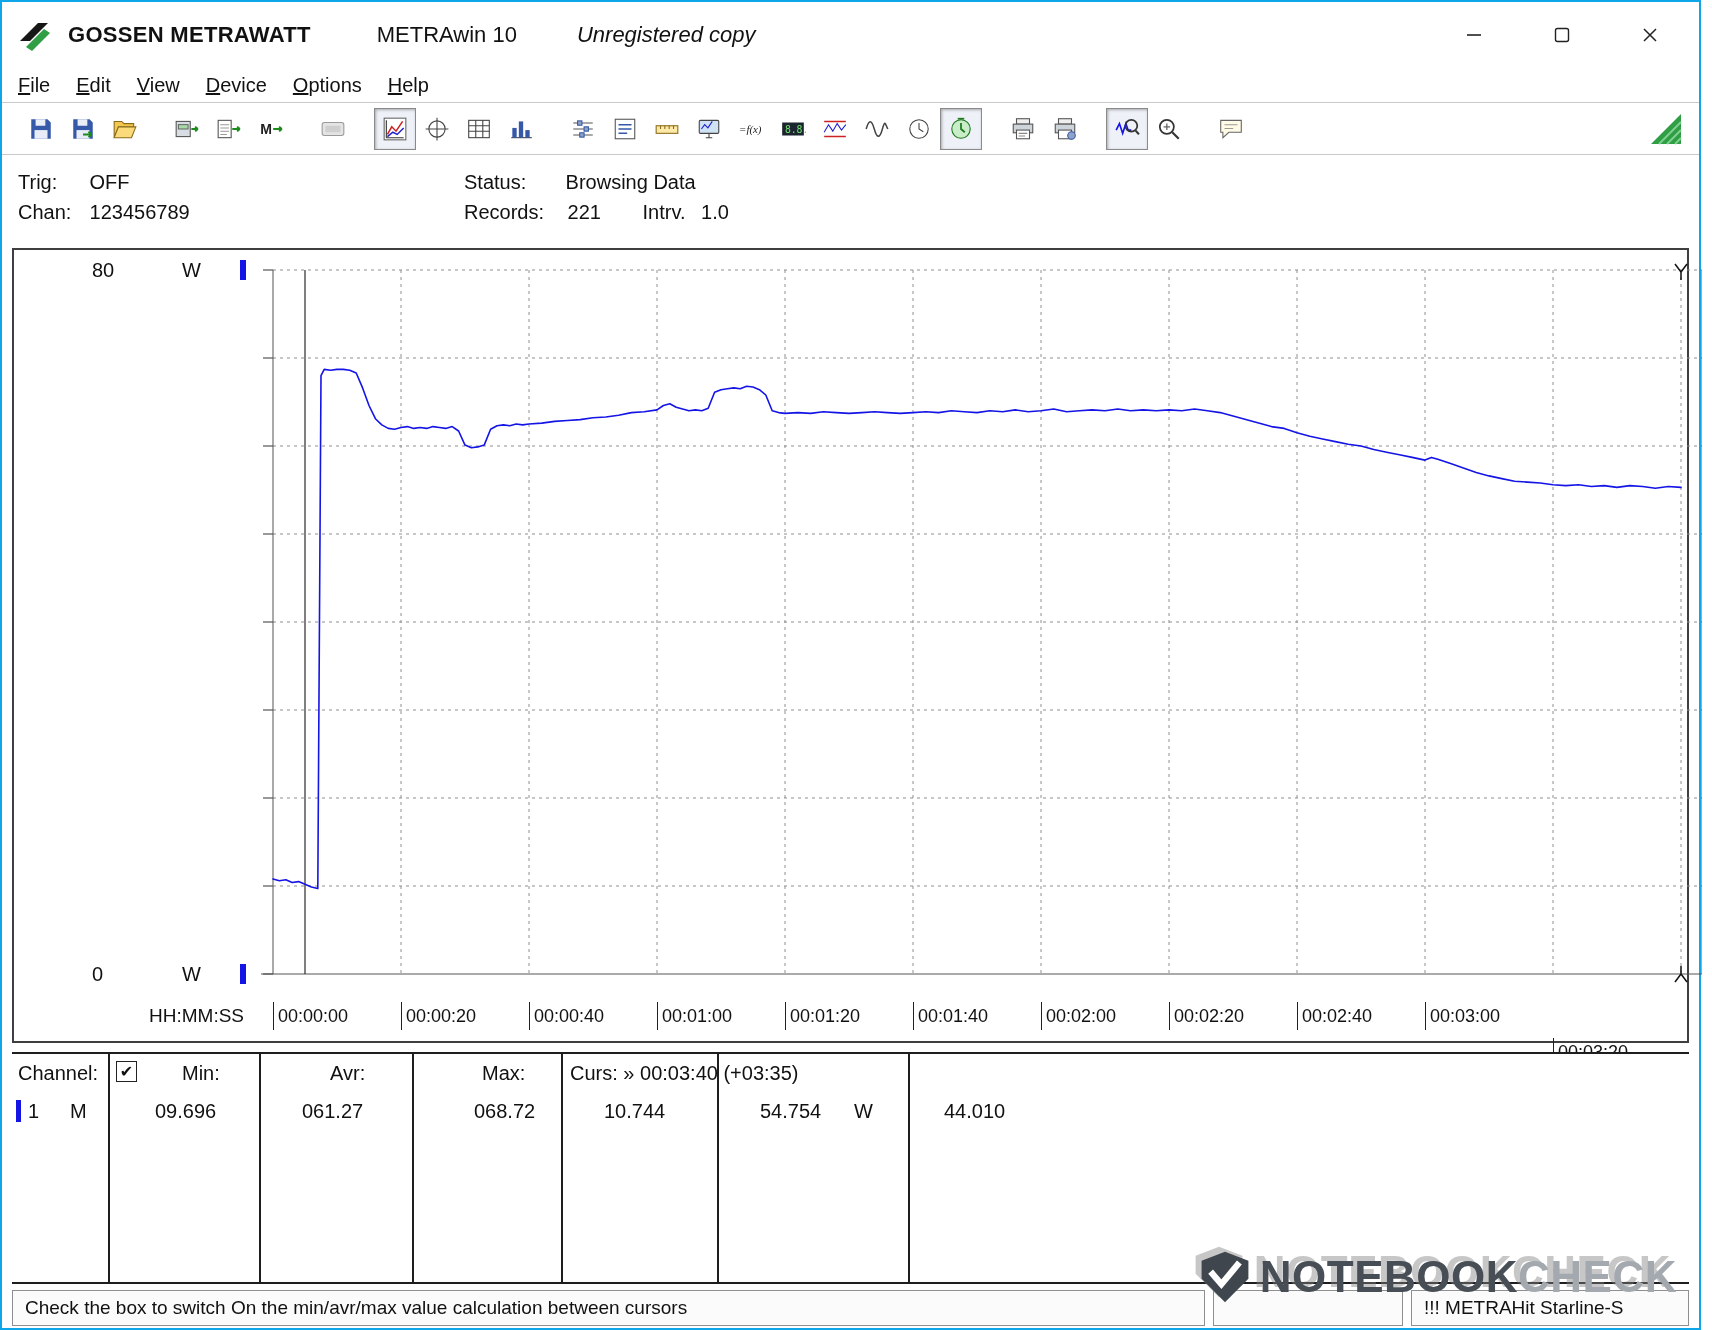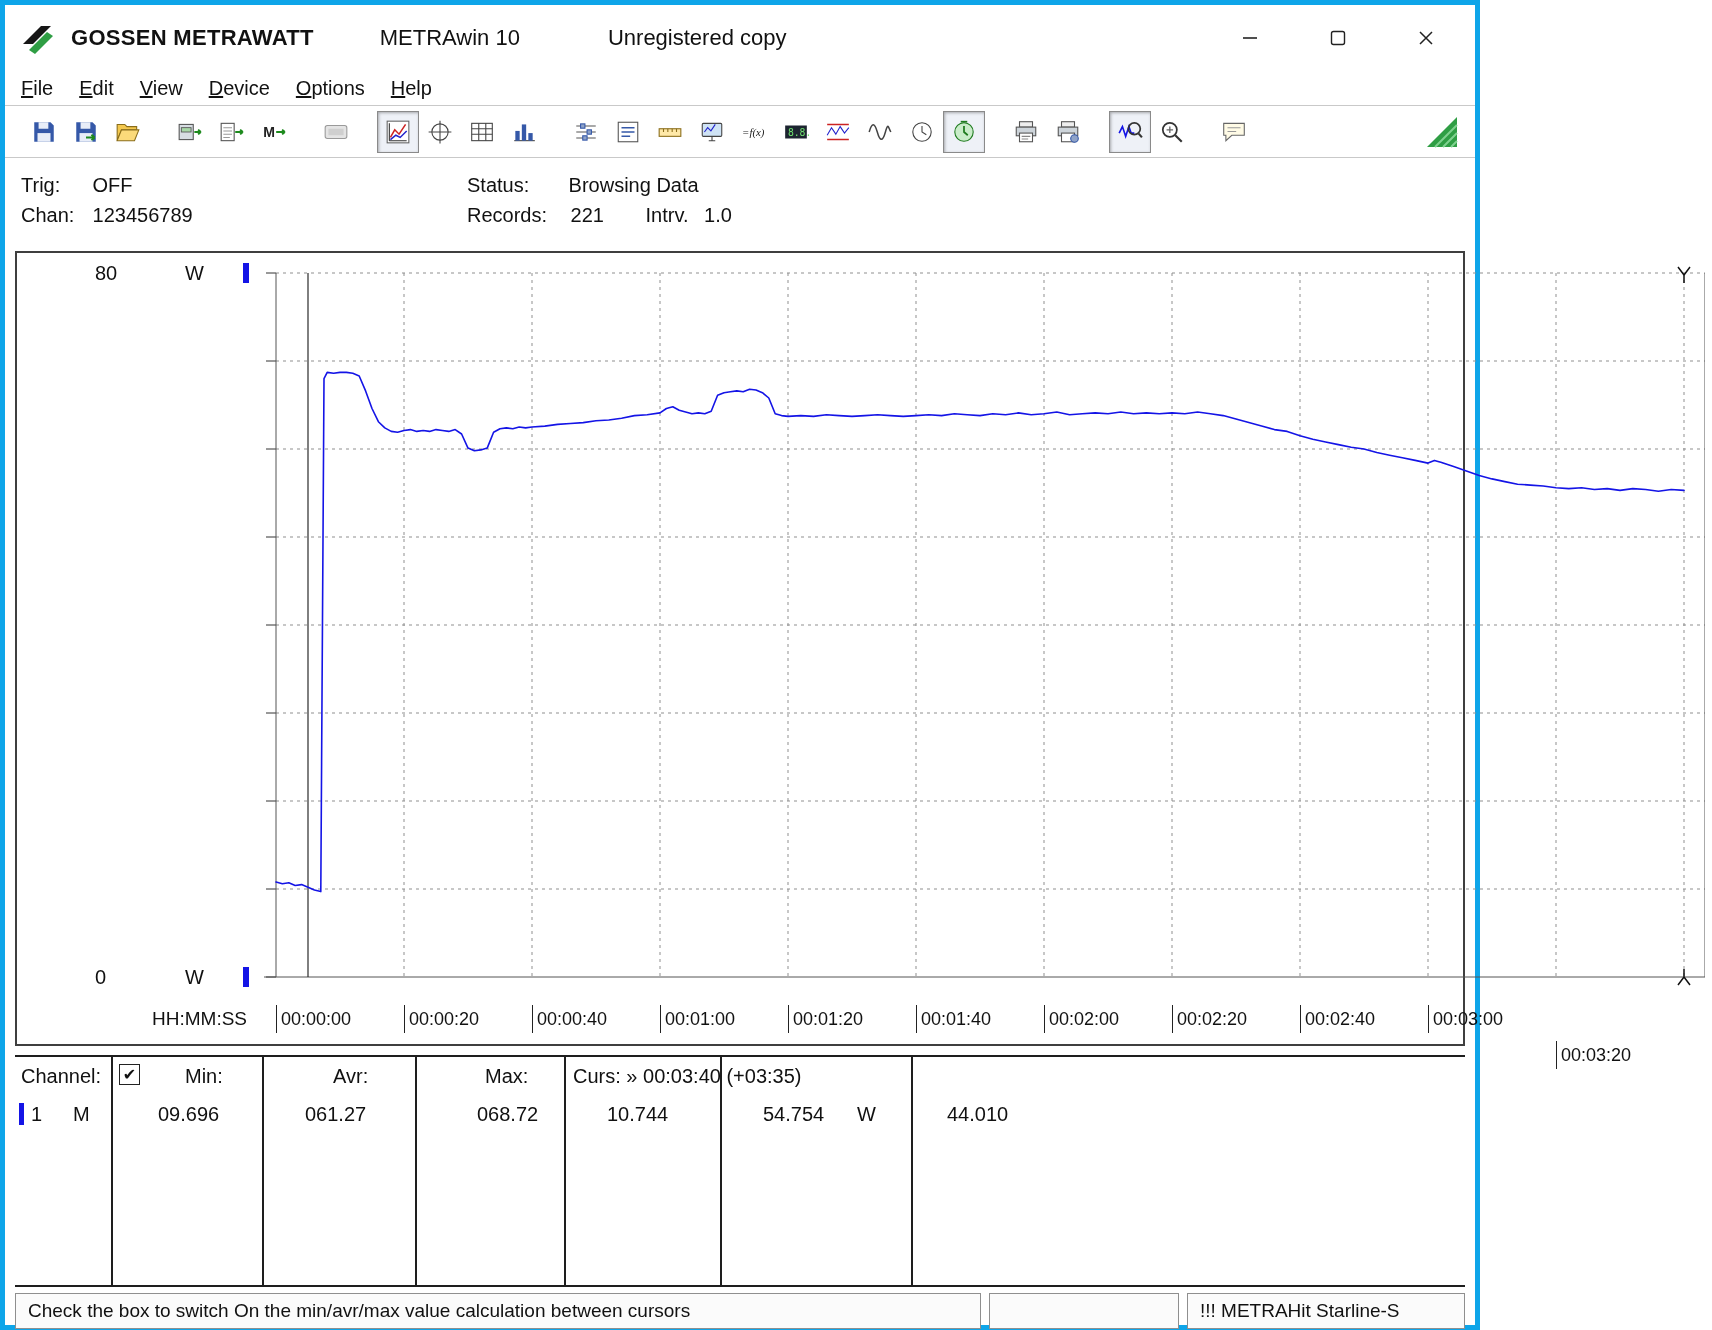--- a/index.html
+++ b/index.html
@@ -3,29 +3,29 @@
 <meta charset="utf-8">
 <style>
   * { box-sizing: border-box; margin: 0; padding: 0; }
   body {
     width: 1712px; height: 1330px; overflow: hidden;
     background: #fff;
     font-family: "Liberation Sans", "DejaVu Sans", sans-serif;
     color: #111;
   }
   .window {
-    position: relative; width: 1480px; height: 1330px;
-    background: #fff; border: 5px solid #0ea5e9;
+    position: relative; width: 1701px; height: 1330px;
+    background: #fff; border: 2px solid #0ea5e9;
   }
   
   .titlebar { height: 66px; display: flex; align-items: center; padding: 0 14px; background: #fff; }
   .titlebar .logo { width: 40px; height: 40px; flex: 0 0 auto; }
   .titlebar .brand { font-size: 22px; font-weight: 600; margin-left: 12px; letter-spacing: .3px; }
   .titlebar .app  { font-size: 22px; margin-left: 66px; }
-  .titlebar .lic  { font-size: 22px; margin-left: 88px; }
+  .titlebar .lic  { font-size: 22px; margin-left: 60px; font-style: italic; }
   .win-controls { margin-left: auto; display: flex; gap: 42px; padding-right: 12px; }
   .win-btn { width: 46px; height: 32px; display: flex; align-items: center; justify-content: center;
              background: transparent; border: none; cursor: pointer; }
   .win-btn svg { width: 22px; height: 22px; }
   
   .menubar { height: 34px; display: flex; align-items: center; gap: 26px; padding-left: 16px; background: #fff; font-size: 20px; }
   .menu-item { display: inline-block; cursor: default; }
   .menu-item::first-letter { text-decoration: underline; }
   
   .toolbar { height: 53px; display: flex; align-items: center; padding-left: 18px;
@@ -426,14 +426,22 @@
     <div class="t-cell" style="left:842px; top:44px;">W</div>
     <div class="t-cell" style="left:932px; top:44px;">44.010</div>
   </section>
 
   <footer class="statusbar">
     <div class="sb-cell sb-hint">Check the box to switch On the min/avr/max value calculation between cursors</div>
     <div class="sb-cell sb-spacer"></div>
     <div class="sb-cell sb-device">!!! METRAHit Starline-S</div>
   </footer>
 
+  <div class="watermark">
+    <svg viewBox="0 0 60 60">
+      <path d="M30 2L56 12v20L30 58 4 32V12z" fill="#3f464d"></path>
+      <path d="M14 24l12 14L46 14" stroke="#fff" stroke-width="7" fill="none"></path>
+    </svg>
+    <span class="wm-1">NOTEBOOK</span>
+      <span class="wm-2">CHECK</span>
+  </div>
 
 </div>
 
 </body></html>

